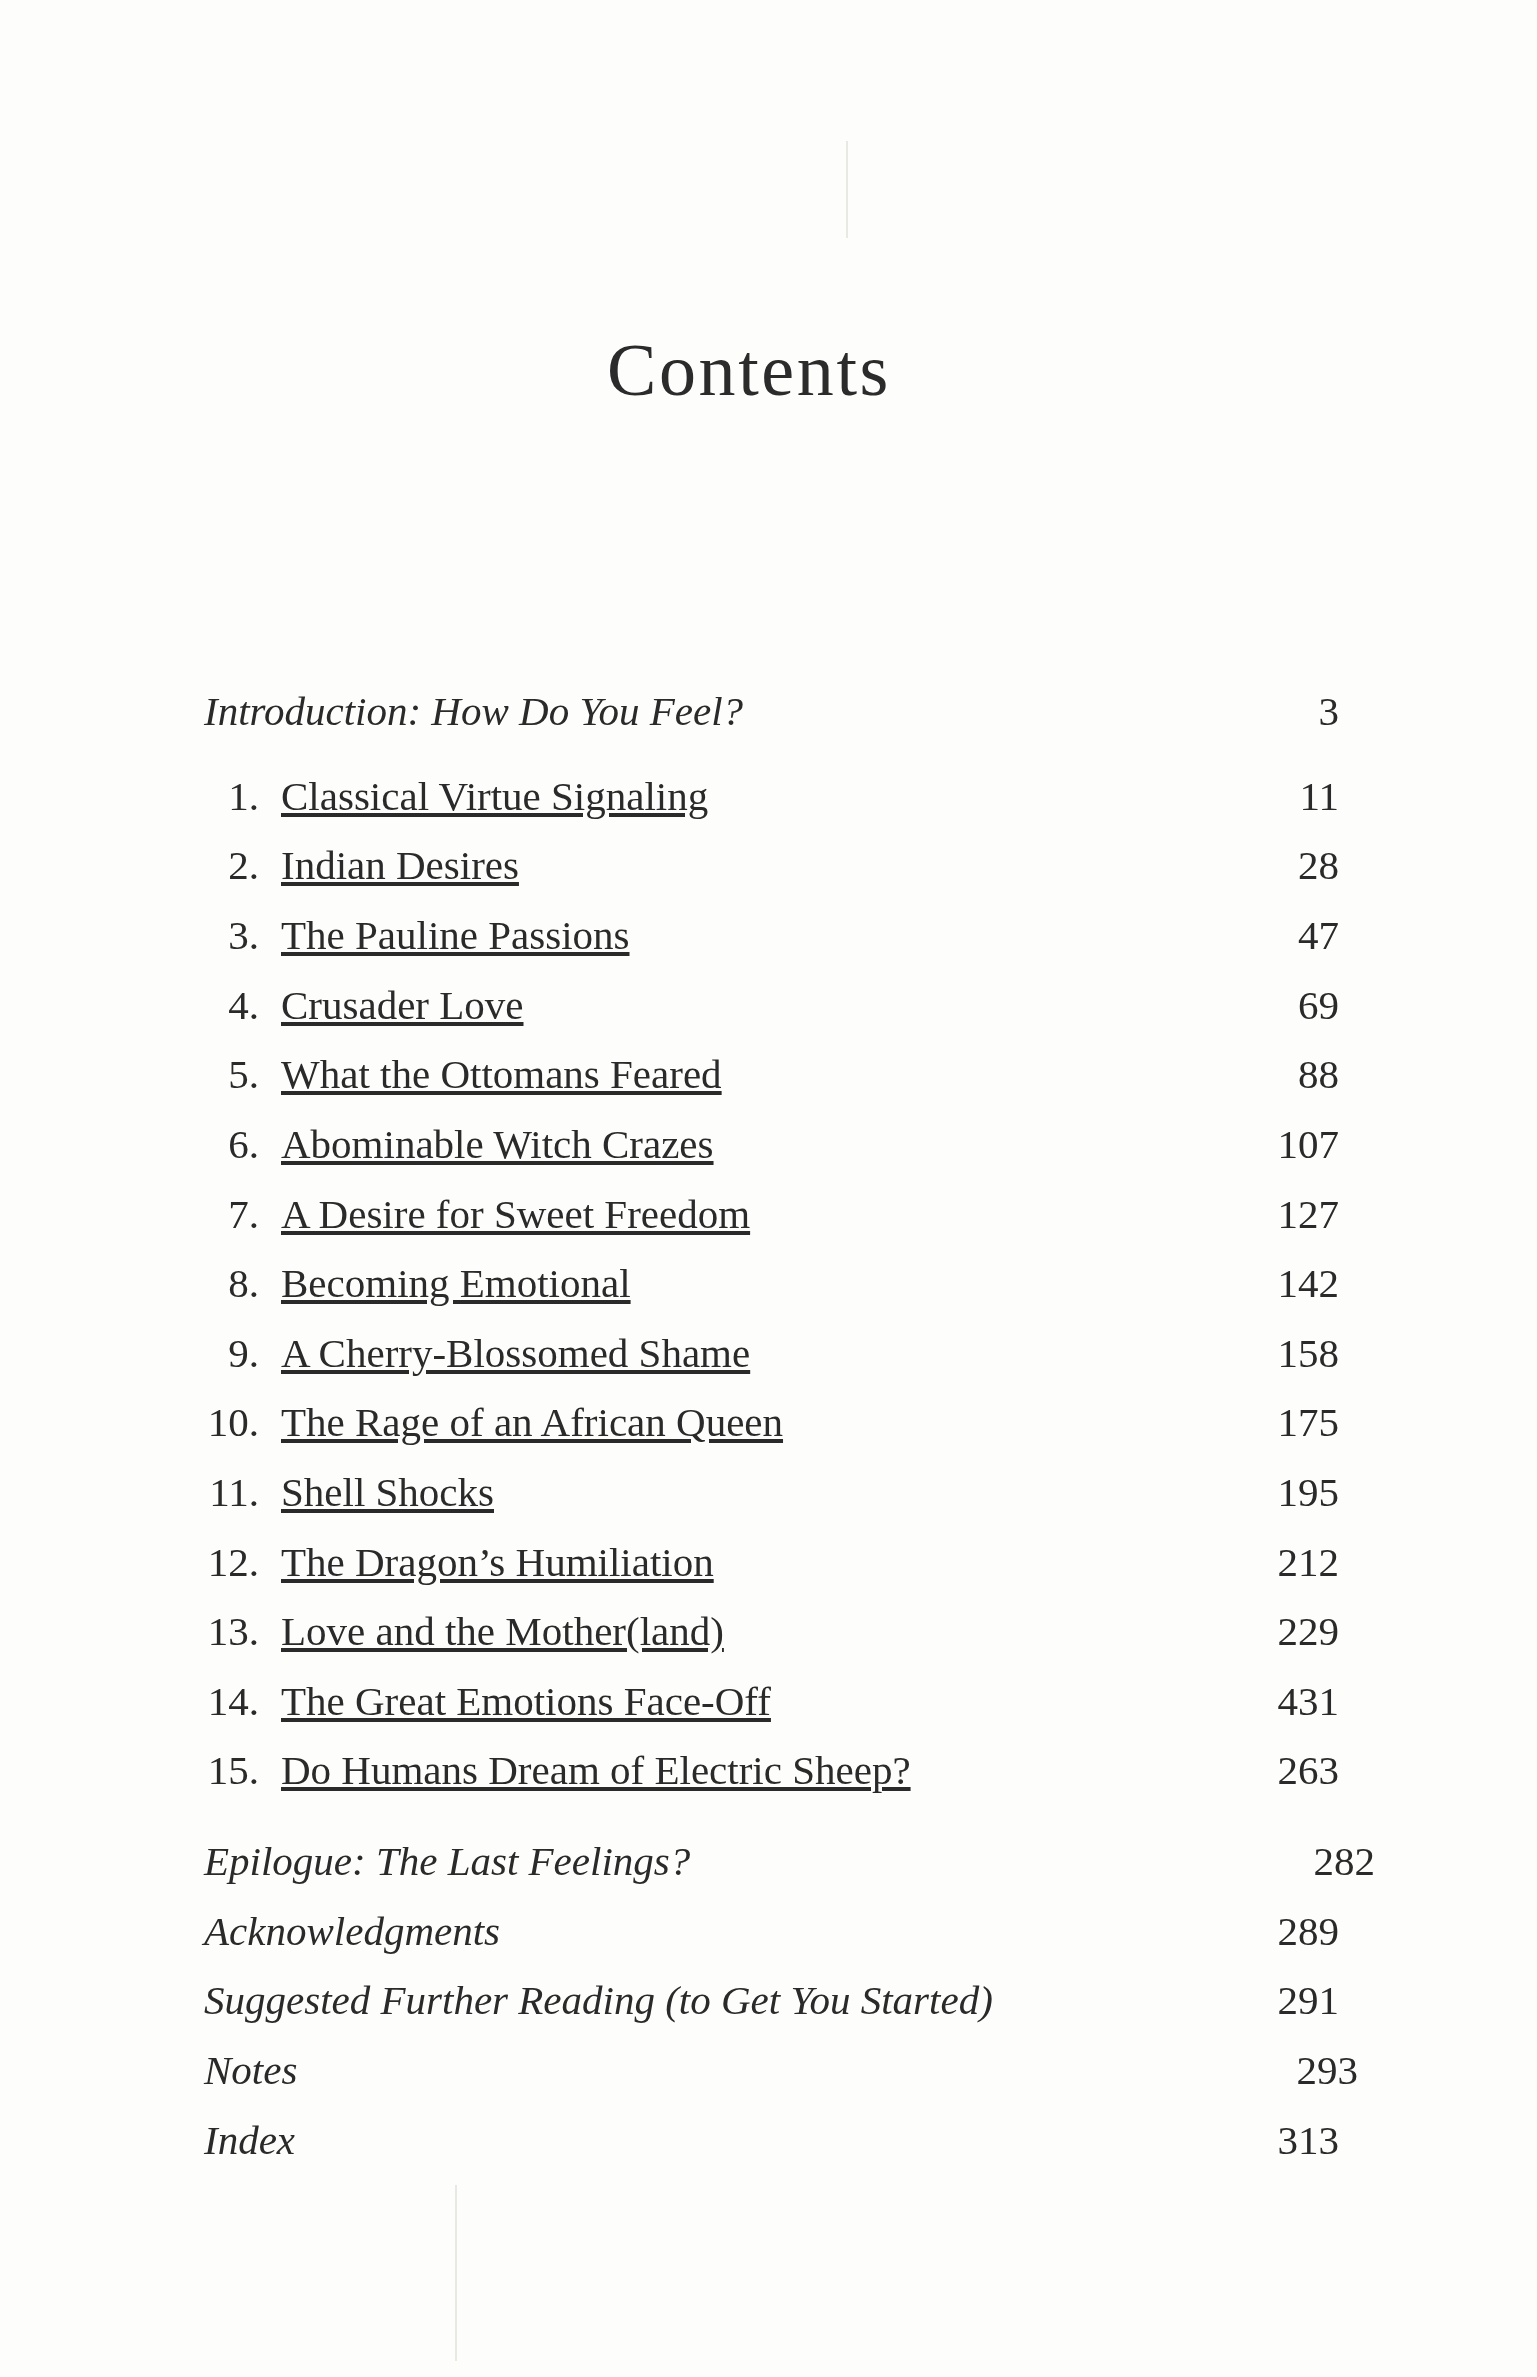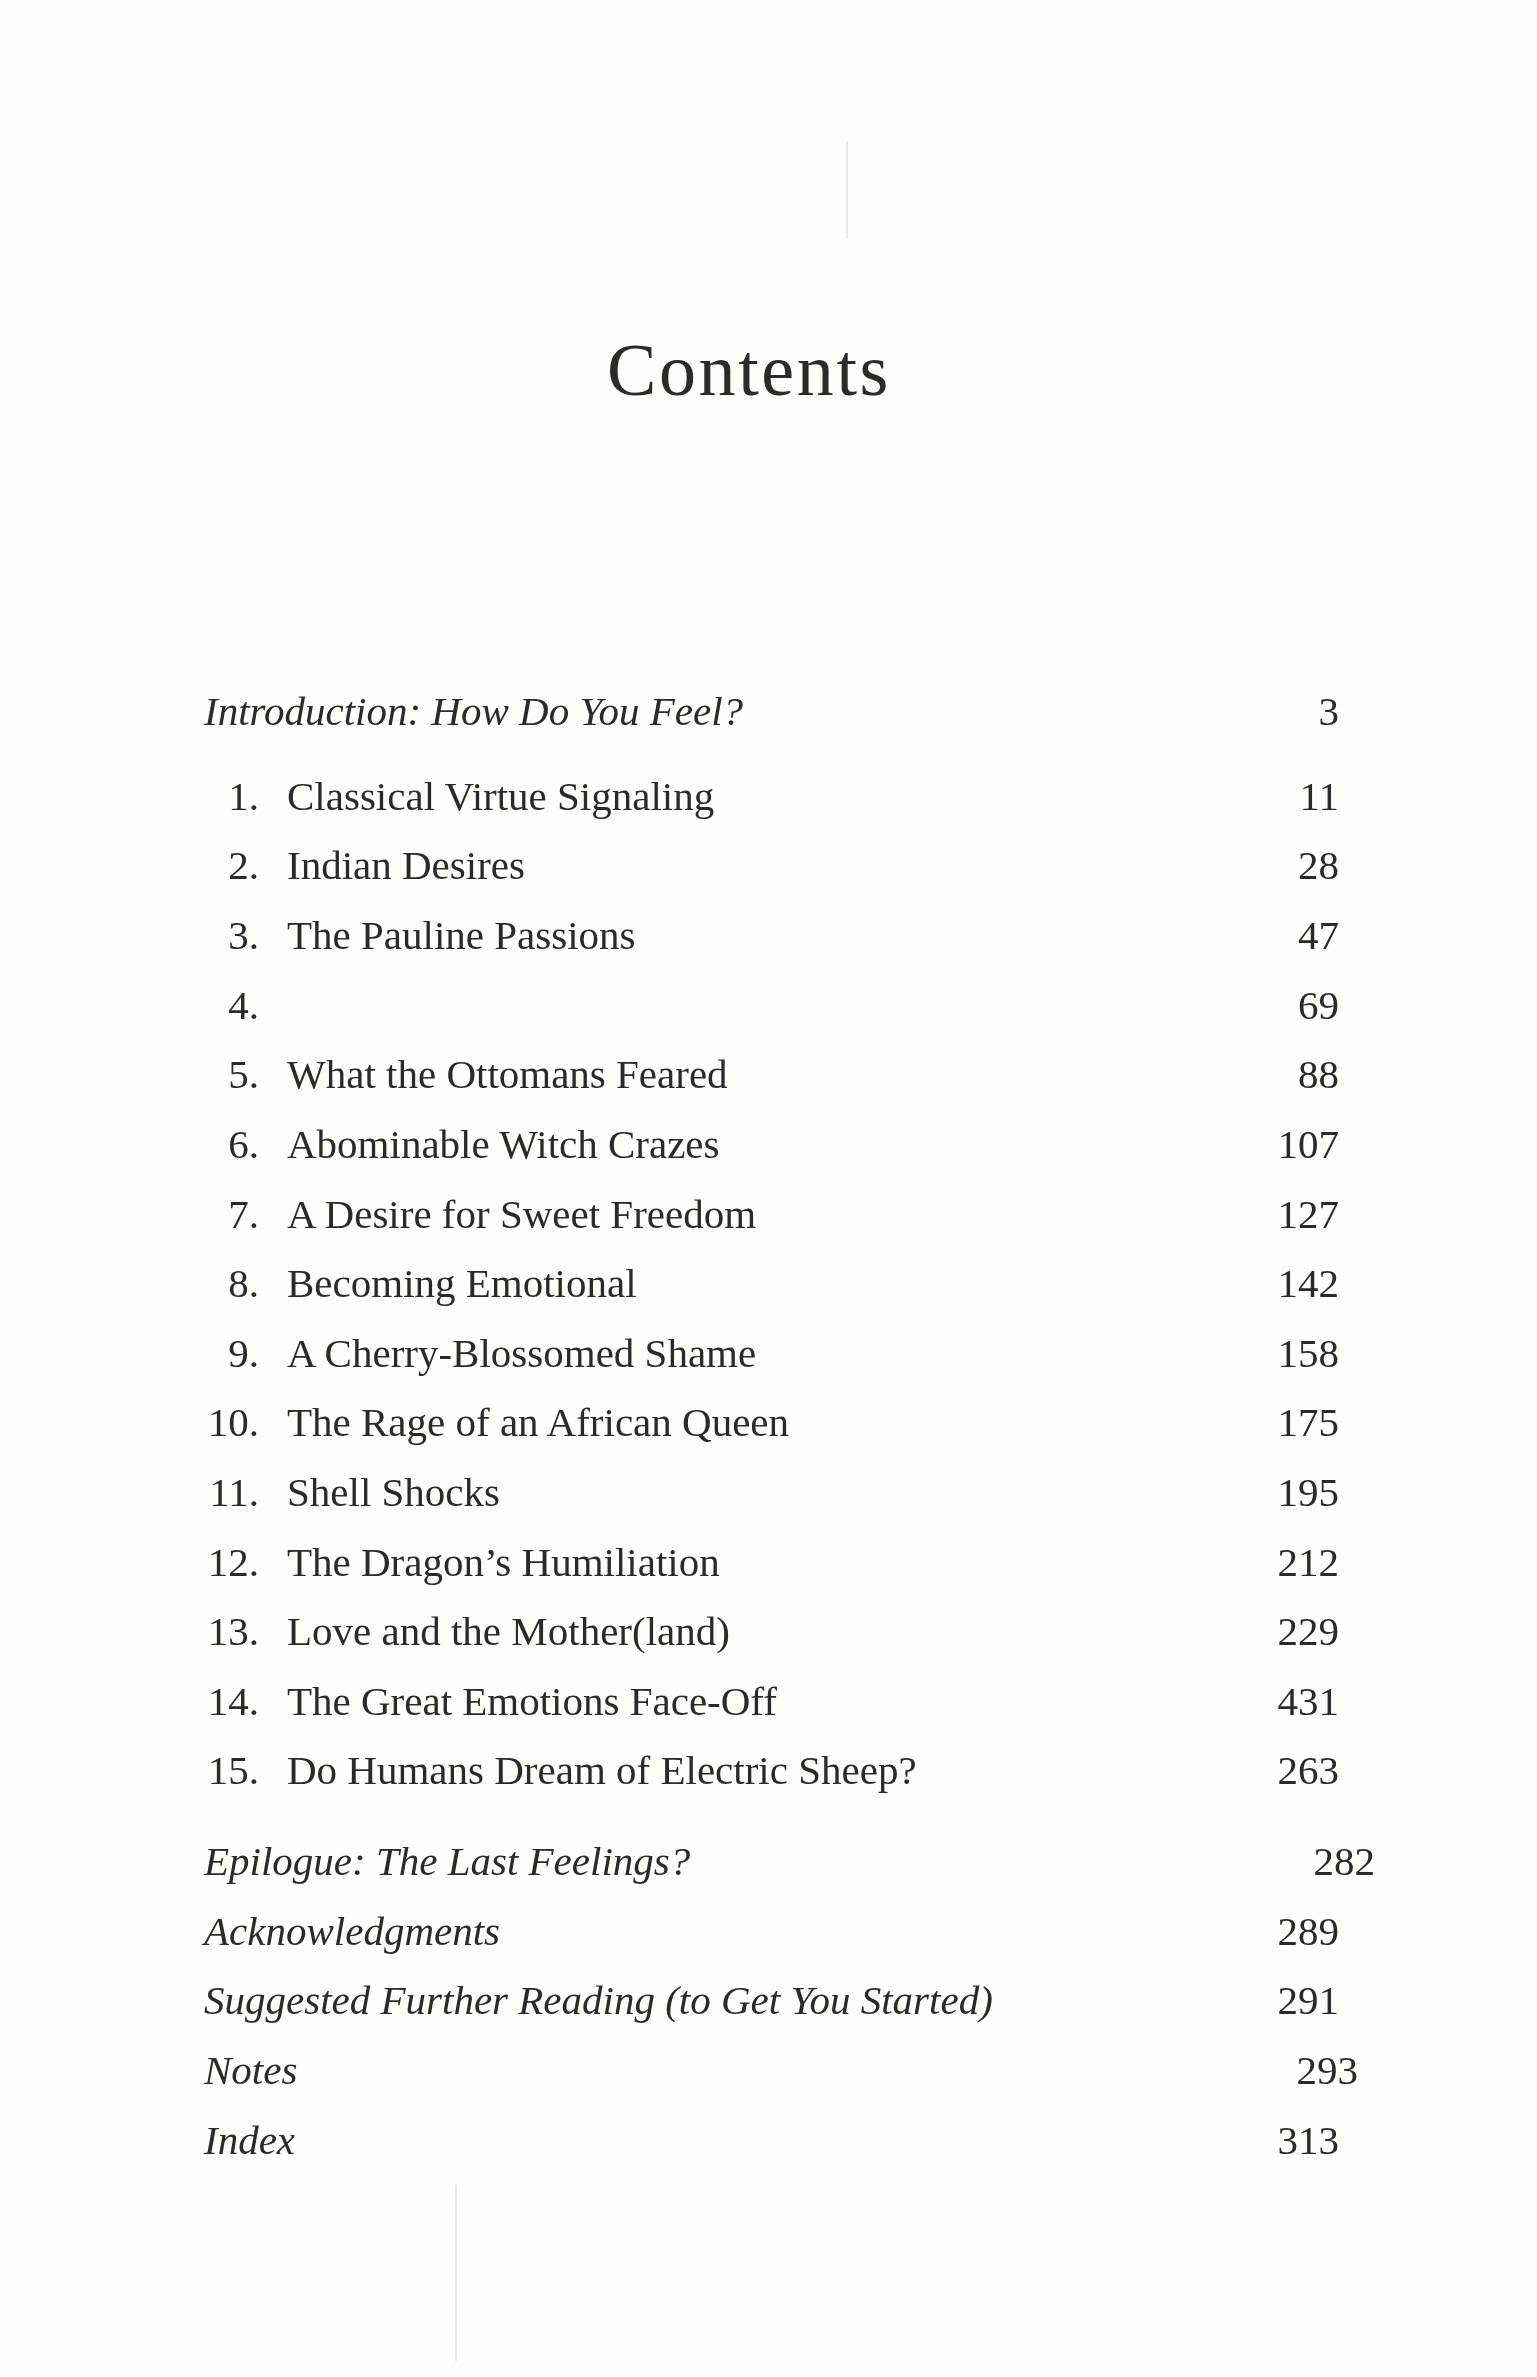--- a/index.html
+++ b/index.html
@@ -62,22 +62,23 @@
     }
     .row .num {
       position: absolute;
       left: 196px;
       width: 63px;
       text-align: right;
       white-space: nowrap;
     }
     .row .chap-title {
       position: absolute;
-      left: 287px;
-      white-space: nowrap;
+      left: 281px;
+      white-space: nowrap;
+      text-decoration: underline;
     }
     .row .page-num {
       position: absolute;
       right: 199px;
       text-align: right;
       white-space: nowrap;
     }
   </style>
 </head>
 <body>
@@ -106,20 +107,21 @@
       <span class="chap-title">Indian Desires</span>
       <span class="page-num">28</span>
     </div>
     <div class="row" style="top:904px;">
       <span class="num">3.</span>
       <span class="chap-title">The Pauline Passions</span>
       <span class="page-num">47</span>
     </div>
     <div class="row" style="top:974px;">
       <span class="num">4.</span>
+      <span class="chap-title">Crusader Love</span>
       <span class="page-num">69</span>
     </div>
     <div class="row" style="top:1043px;">
       <span class="num">5.</span>
       <span class="chap-title">What the Ottomans Feared</span>
       <span class="page-num">88</span>
     </div>
     <div class="row" style="top:1113px;">
       <span class="num">6.</span>
       <span class="chap-title">Abominable Witch Crazes</span>

